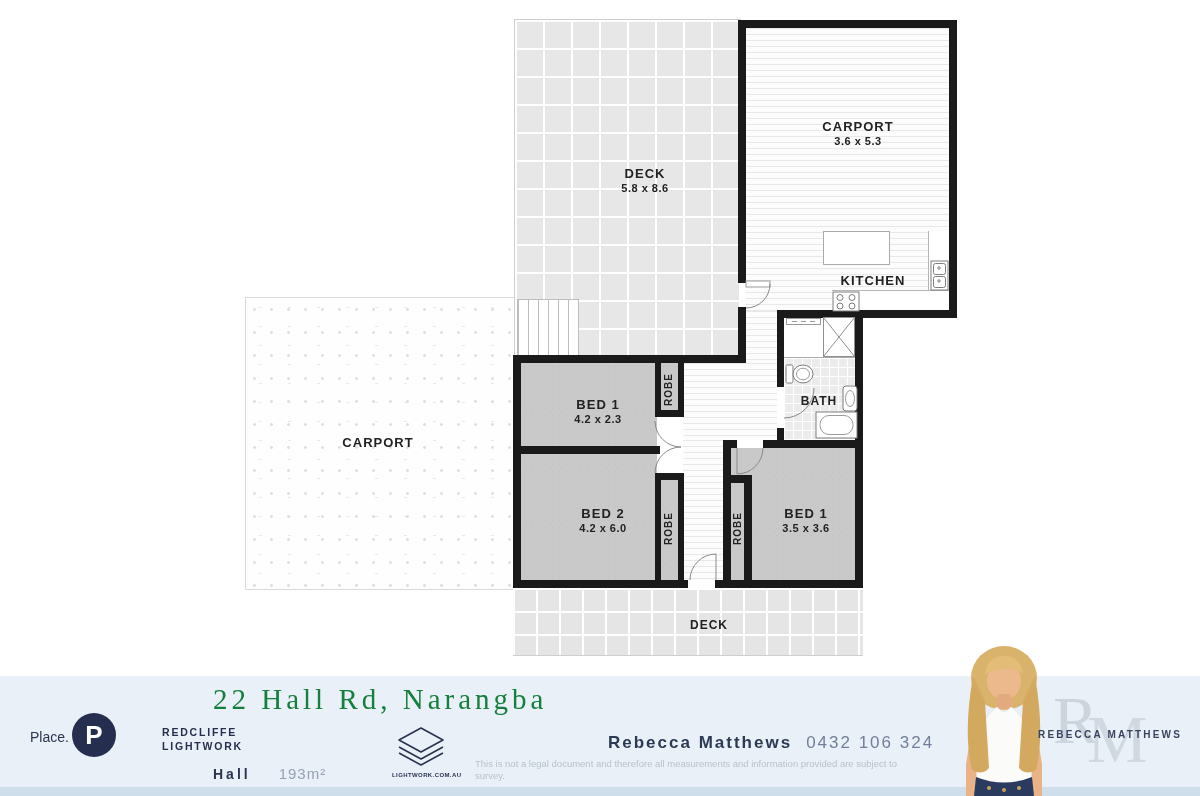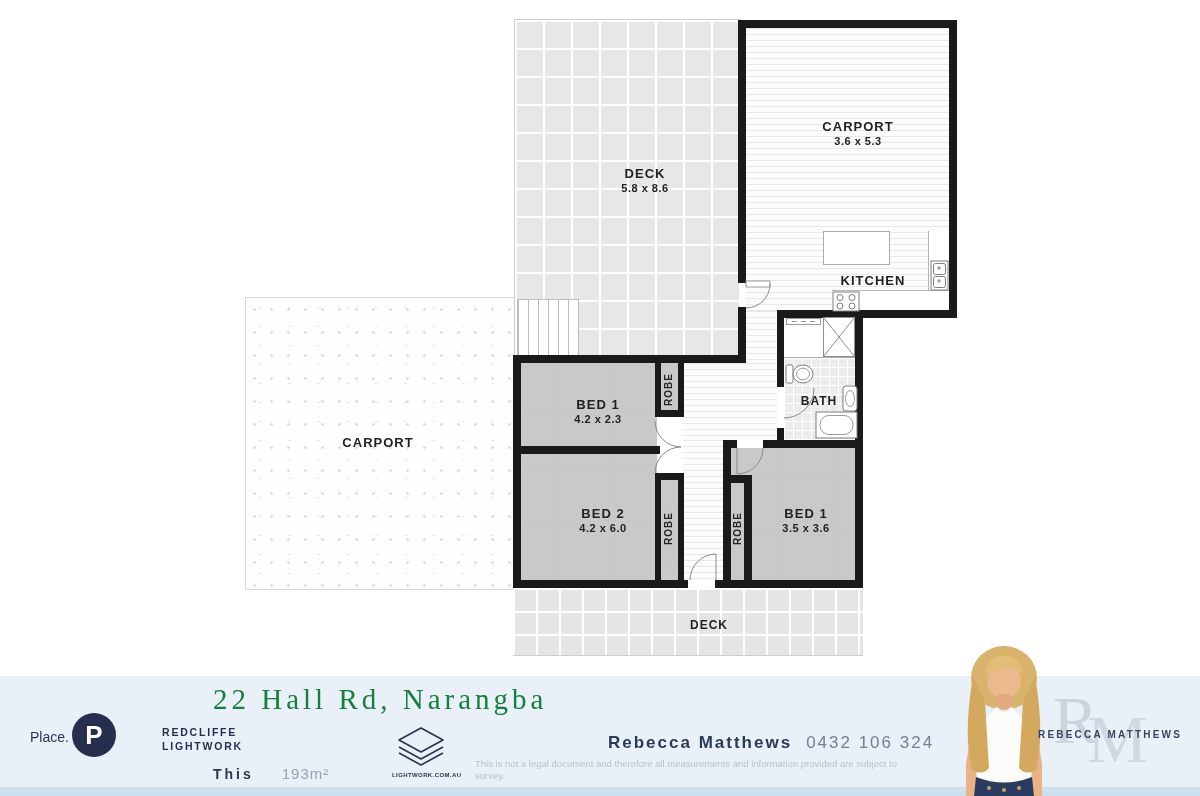--- a/index.html
+++ b/index.html
@@ -245,21 +245,21 @@
     <span>P</span>
   </div>
   <div class="brand">
     <div>REDCLIFFE</div>
     <div>LIGHTWORK</div>
   </div>
 
   <h1 class="plan-title">22 Hall Rd, Narangba</h1>
 
   <div class="total">
-    <span class="total-label">This</span><span class="total-value">193m²</span>
+    <span class="total-label">Hall</span><span class="total-value">193m²</span>
   </div>
 
   <div class="lightwork">
     <svg width="50" height="40" viewBox="0 0 50 40">
       <g stroke="#2a3350" stroke-width="1.6" fill="none" stroke-linejoin="round">
         <path d="M25 2 L47 14 L25 26 L3 14 Z"></path>
         <path d="M3 21 L25 33 L47 21"></path>
         <path d="M3 27 L25 39 L47 27"></path>
       </g>
     </svg>

